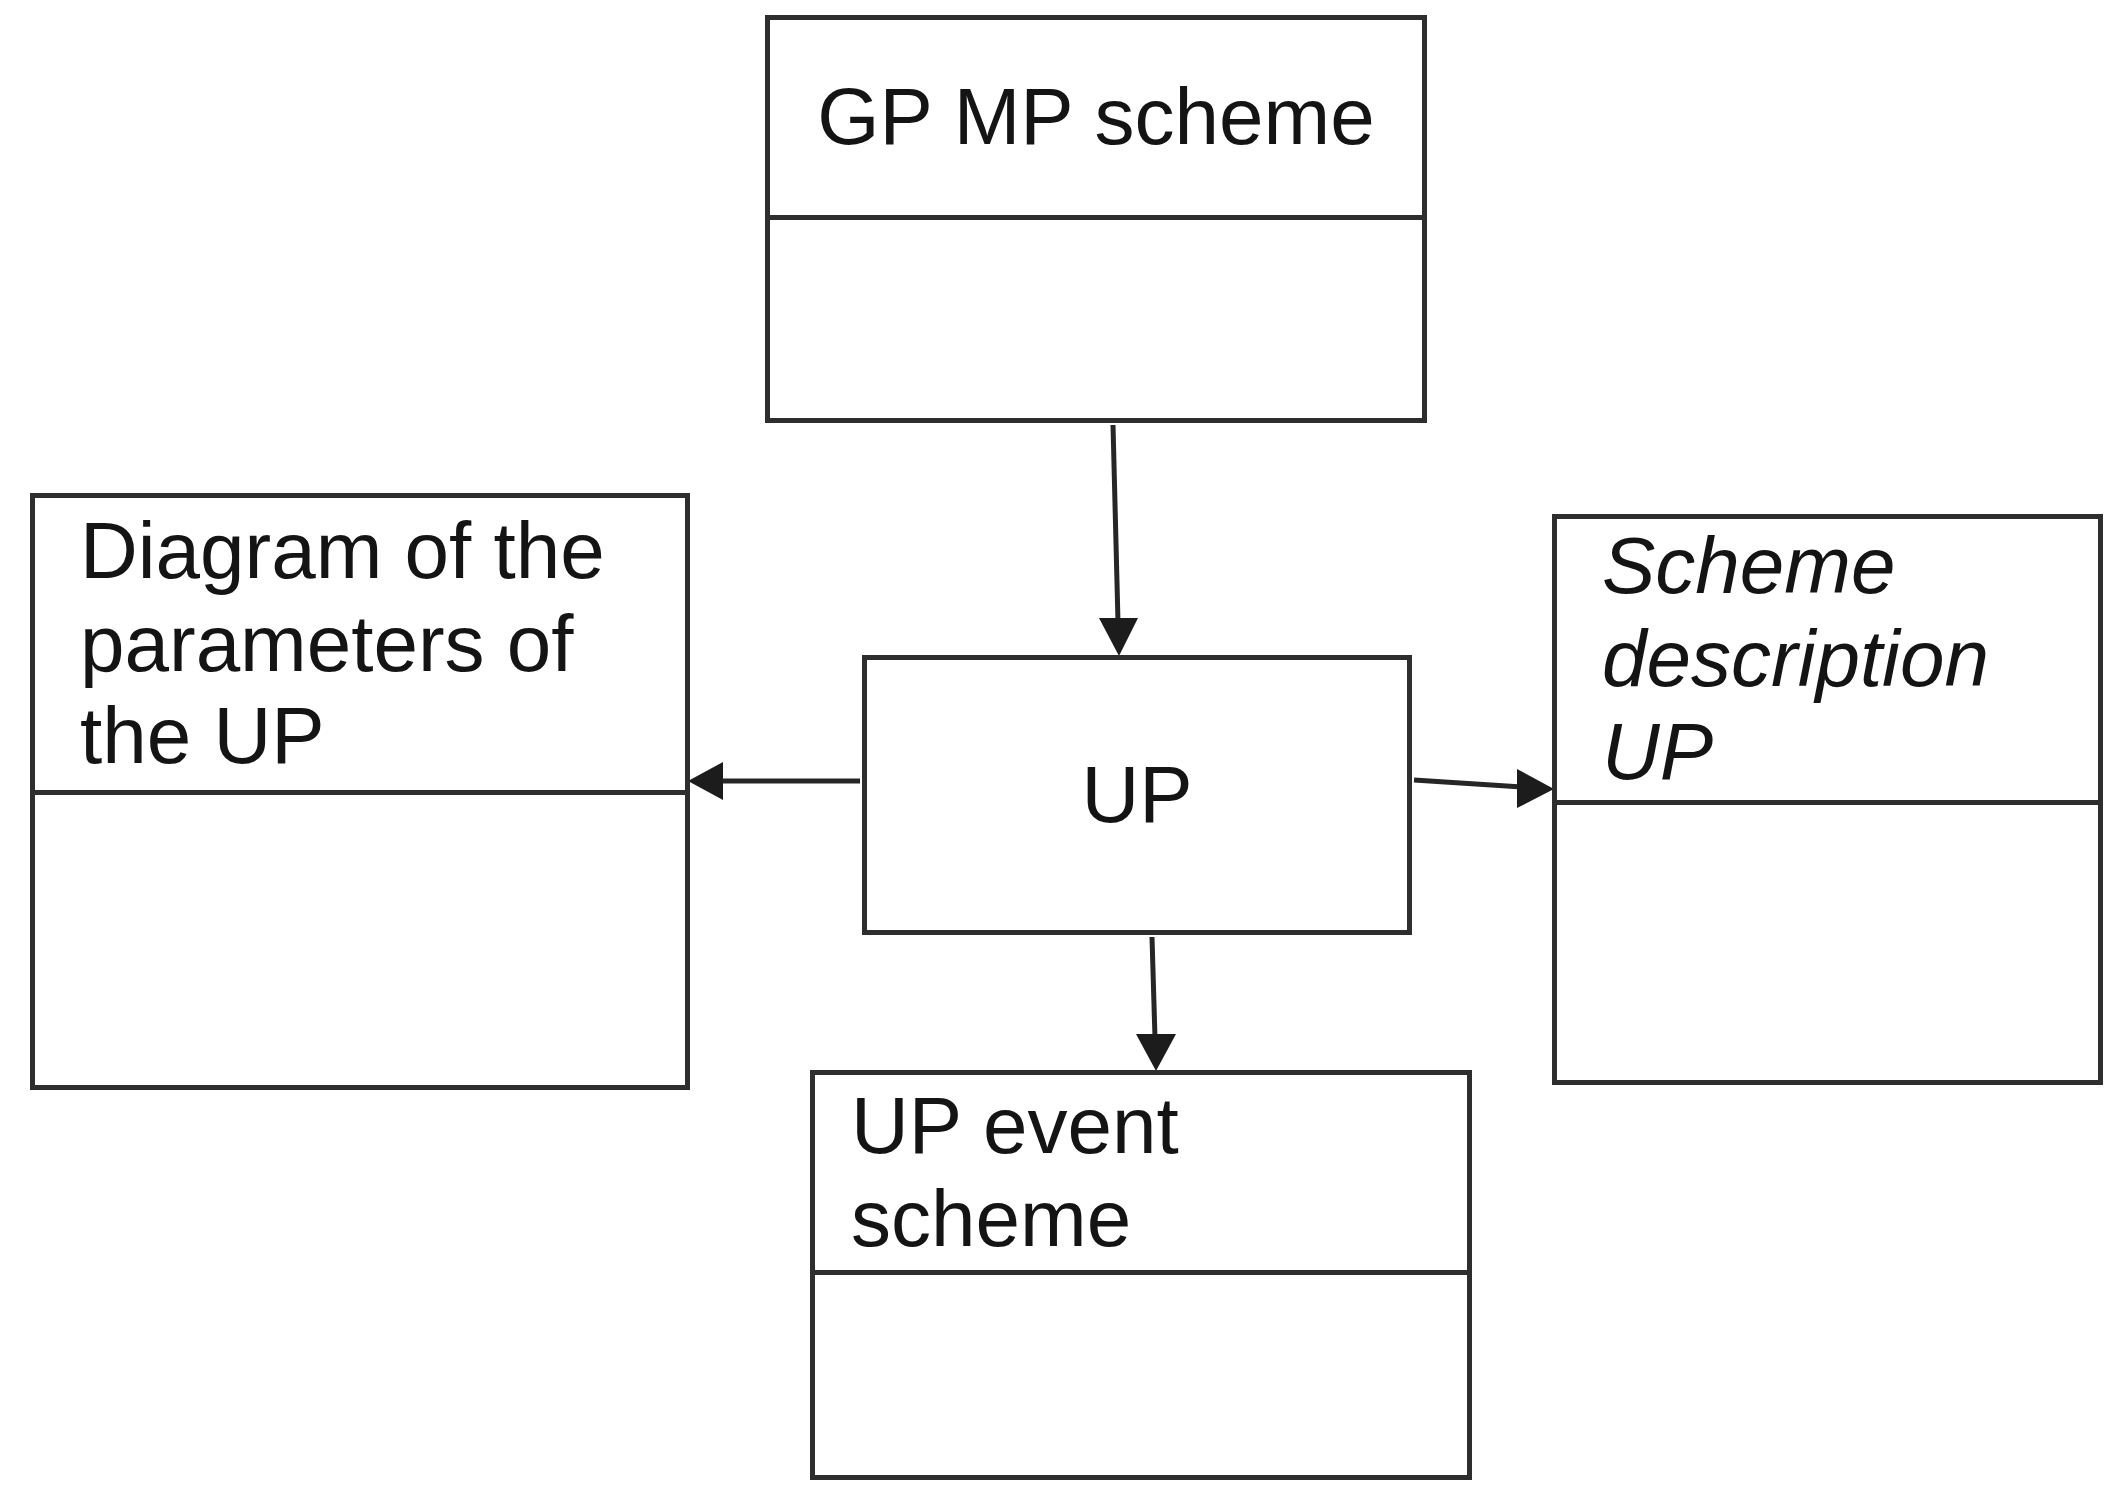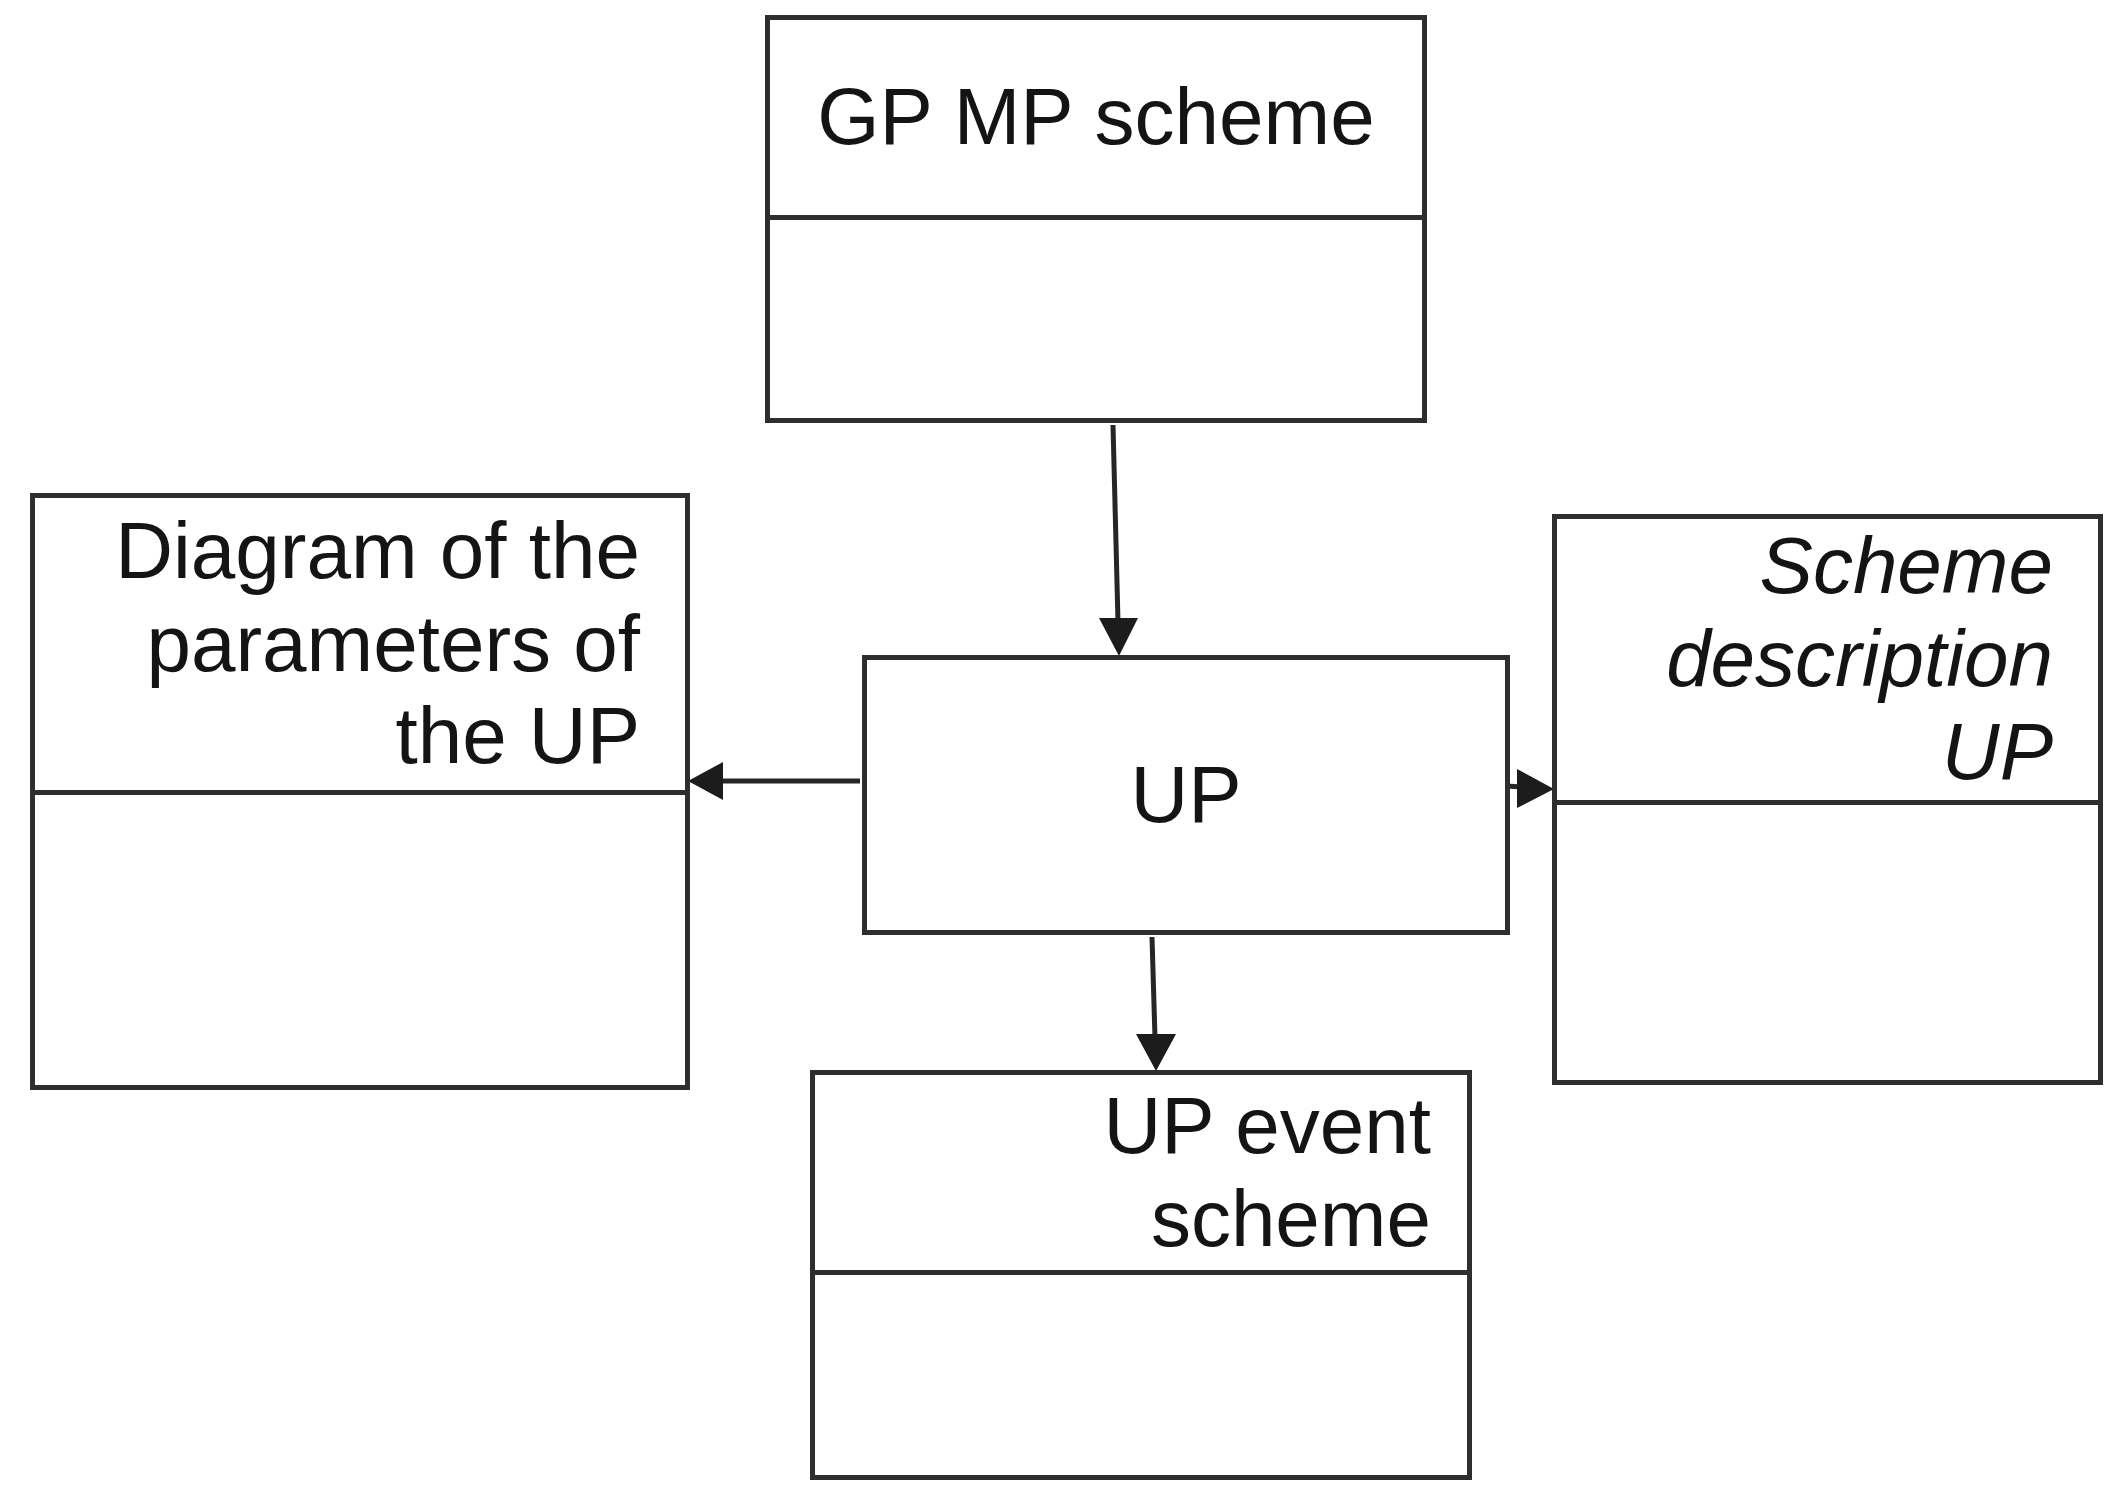--- a/index.html
+++ b/index.html
@@ -22,21 +22,21 @@
     border: 5px solid #2e2e2e;
     background: #ffffff;
     display: flex;
     flex-direction: column;
   }
   .cell {
     box-sizing: border-box;
     display: flex;
     align-items: center;
     justify-content: center;
-    text-align: right;
+    text-align: left;
   }
   .cell.title {
     border-bottom: 5px solid #2e2e2e;
     flex: 0 0 auto;
   }
   .cell.body {
     flex: 1 1 auto;
   }
   .cell.single {
     flex: 1 1 auto;
@@ -47,21 +47,21 @@
     color: #141414;
     letter-spacing: 0px;
   }
   
   .node--gp-mp    { left: 765px;  top: 15px;   width: 662px; height: 408px; }
   .node--gp-mp .title { height: 200px; padding: 0 28px; }
 
   .node--params   { left: 30px;   top: 493px;  width: 660px; height: 597px; }
   .node--params .title { height: 297px; padding: 0 45px; }
 
-  .node--up       { left: 862px;  top: 655px;  width: 648px; height: 280px; }
+  .node--up       { left: 862px;  top: 655px;  width: 550px; height: 280px; }
 
   .node--descr    { left: 1552px; top: 514px;  width: 551px; height: 571px; }
   .node--descr .title { height: 286px; padding: 0 45px; font-style: italic; }
 
   .node--event    { left: 810px;  top: 1070px; width: 662px; height: 410px; }
   .node--event .title { height: 200px; padding: 0 36px; }
 
   .edges-layer {
     position: absolute;
     left: 0; top: 0;

